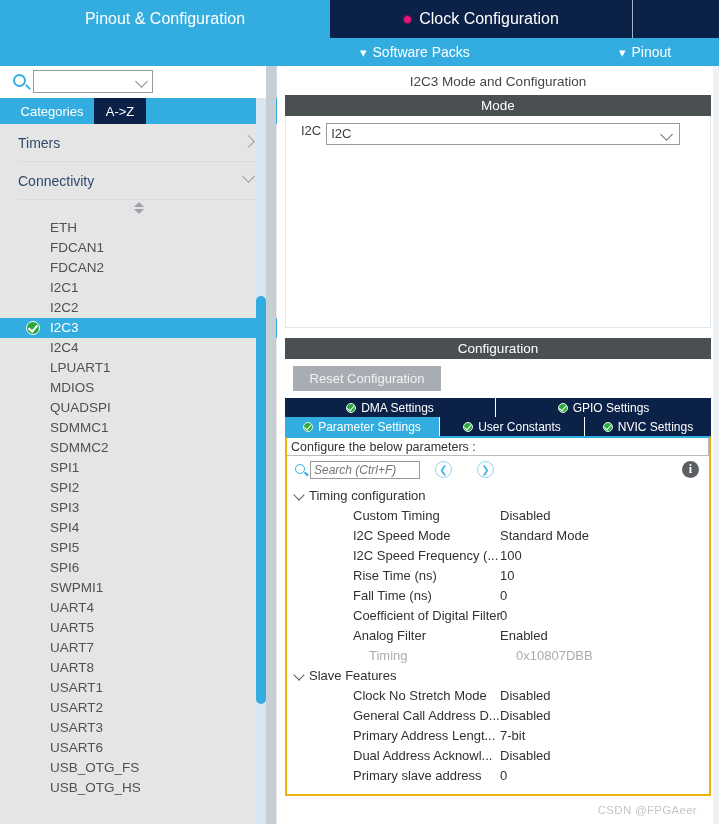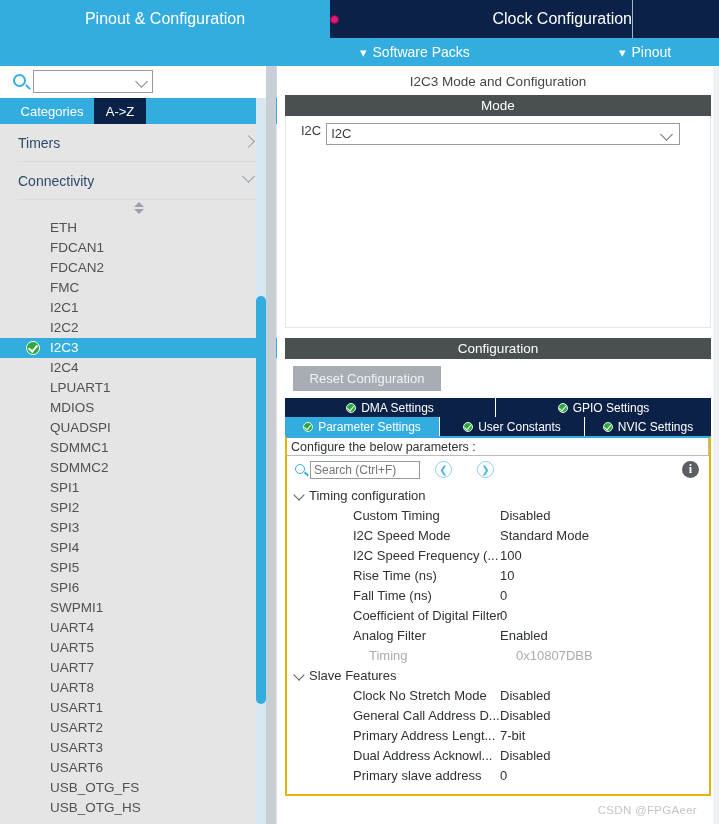--- a/index.html
+++ b/index.html
@@ -14,21 +14,21 @@
   
   .topbar { position: absolute; left: 0; top: 0; width: 657px; height: 38px; background: #0b2147; }
   .toptab {
     position: absolute; top: 0; height: 38px;
     display: flex; align-items: center; justify-content: center;
     font-size: 16px; color: #ffffff; white-space: nowrap;
   }
   .toptab.active { background: #33ade0; color: #ffffff; }
   .toptab.inactive { background: #0b2147; }
   .tab-pinconf { left: 0; width: 330px; }
-  .tab-clock { left: 330px; width: 303px; border-right: 1px solid #9fb4c9; justify-content: space-between; }
+  .tab-clock { left: 330px; width: 303px; border-right: 1px solid #9fb4c9; }
   .tab-right-filler { left: 633px; width: 86px; background: #0b2147; height: 38px; position: absolute; top:0; }
   .dot-red {
     width: 9px; height: 9px; border-radius: 50%;
     background: #e0187a; margin-right: 7px; display: inline-block;
     border: 1px solid #7d0d44;
   }
 
   
   .subbar { position: absolute; left: 0; top: 38px; width: 719px; height: 28px; background: #33ade0; }
   .subitem {
@@ -190,21 +190,21 @@
     position: absolute; left: 8px; top: 7px; width: 10px; height: 10px;
     border: 1.8px solid #33ade0; border-radius: 50%;
   }
   .mag2:after {
     content: ""; position: absolute; left: 8px; top: 8px; width: 5px; height: 1.8px;
     background: #33ade0; transform: rotate(45deg);
   }
   .search-input2 {
     position: absolute; left: 23px; top: 4px; width: 110px; height: 18px;
     border: 1px solid #9a9a9a; background: #fff; font-size: 12px;
-    color: #9a9a9a; padding-left: 3px; outline: none;
+    font-style: italic; color: #9a9a9a; padding-left: 3px; outline: none;
     font-family: "Liberation Sans", sans-serif;
   }
   .navbtn {
     position: absolute; top: 4px; width: 17px; height: 17px; border-radius: 50%;
     border: 1.5px solid #8fd2ee; display: flex; align-items: center;
     justify-content: center; color: #49b3e3; font-size: 10px;
   }
   .nav-prev { left: 148px; }
   .nav-next { left: 190px; }
   .info-icon {
@@ -297,21 +297,20 @@
 
       <div class="splitter">
         <span class="up"></span>
         <span class="dn"></span>
       </div>
 
       <div class="periph-list" id="periph-list">
           <div class="periph"><span>ETH</span></div>
           <div class="periph"><span>FDCAN1</span></div>
           <div class="periph"><span>FDCAN2</span></div>
-          <div class="periph"><span>FMC</span></div>
           <div class="periph"><span>I2C1</span></div>
           <div class="periph"><span>I2C2</span></div>
           <div class="periph selected"><span class="okmark"></span><span>I2C3</span></div>
           <div class="periph"><span>I2C4</span></div>
           <div class="periph"><span>LPUART1</span></div>
           <div class="periph"><span>MDIOS</span></div>
           <div class="periph"><span>QUADSPI</span></div>
           <div class="periph"><span>SDMMC1</span></div>
           <div class="periph"><span>SDMMC2</span></div>
           <div class="periph"><span>SPI1</span></div>

